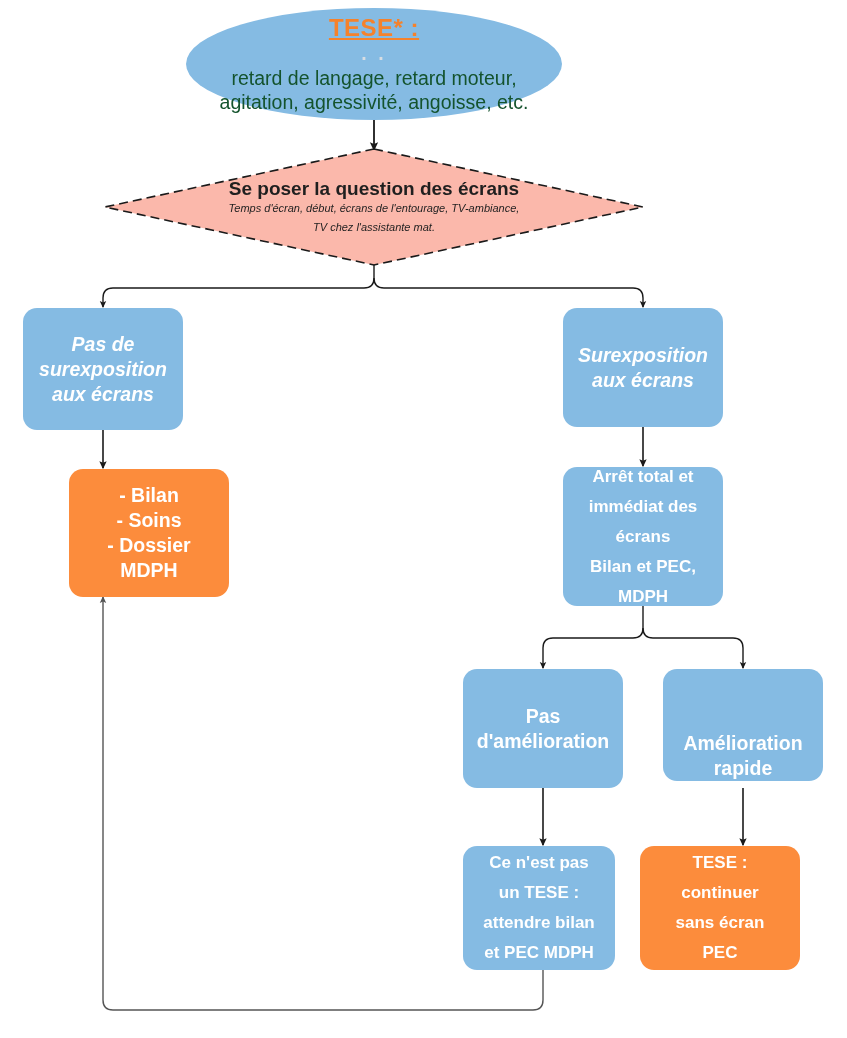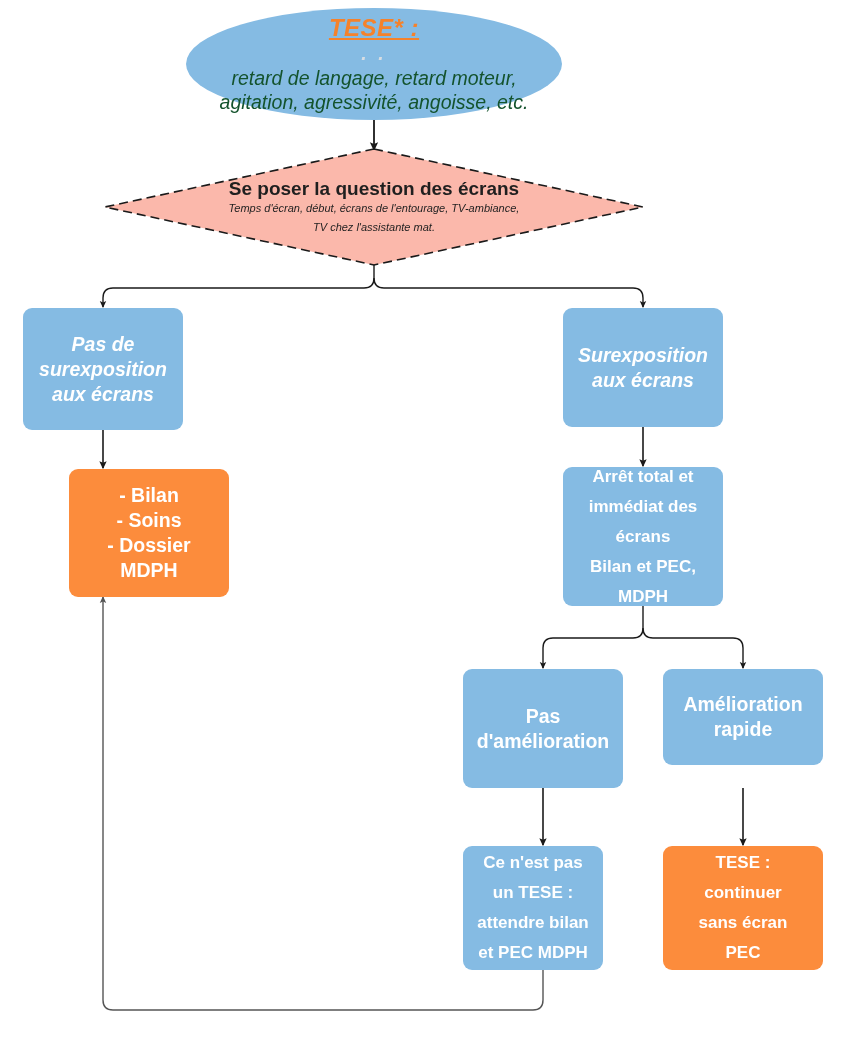--- a/index.html
+++ b/index.html
@@ -98,21 +98,21 @@
   .diamond-text .d-sub {
     display: block;
     font-style: italic;
     font-size: 11px;
     line-height: 18.5px;
     color: #1f1f1f;
     white-space: pre-line;
   }
   
   .box {
-    border-radius: 9px;
+    border-radius: 14px;
     font-weight: bold;
     font-size: 19.5px;
     line-height: 25px;
   }
   .box.blue  { background: #85bbe3; }
   .box.orange{ background: #fc8c3c; }
   .box.italic .lbl { font-style: italic; }
   .box-sm { font-size: 17px; line-height: 30px; }
 </style>
 </head>
@@ -144,21 +144,21 @@
     <path d="M 643 628 Q 643 638 633 638 L 553 638 Q 543 638 543 648 L 543 668" stroke="#1a1a1a" stroke-width="1.4" fill="none" marker-end="url(#ah)"></path>
     <path d="M 643 628 Q 643 638 653 638 L 733 638 Q 743 638 743 648 L 743 668" stroke="#1a1a1a" stroke-width="1.4" fill="none" marker-end="url(#ah)"></path>
 
     <path d="M 543 788 L 543 845" stroke="#1a1a1a" stroke-width="1.6" fill="none" marker-end="url(#ah)"></path>
 
     <path d="M 743 788 L 743 845" stroke="#1a1a1a" stroke-width="1.6" fill="none" marker-end="url(#ah)"></path>
 
     <path d="M 543 970 L 543 1000 Q 543 1010 533 1010 L 113 1010 Q 103 1010 103 1000 L 103 597" stroke="#555555" stroke-width="1.4" fill="none" marker-end="url(#ah2)"></path>
   </svg>
 
-  <div class="node oval" style="left:186px; top:8px; width:376px; height:112px;font-style:italic;">
+  <div class="node oval" style="left:186px; top:8px; width:376px; height:112px;">
     <span class="lbl">
       <span class="title">TESE* :</span><span class="dots">. .</span>
       <span class="body">retard de langage, retard moteur,
 agitation, agressivité, angoisse, etc.</span>
     </span>
   </div>
 
   <div class="diamond-wrap" style="left:104px; top:148px; width:540px; height:118px;">
     <svg class="diamond-shape" viewBox="0 0 540 118" preserveAspectRatio="none" xmlns="http://www.w3.org/2000/svg">
       <polygon points="270,1 539,59 270,117 1,59" fill="#fbb8ab" stroke="#1a1a1a" stroke-width="1.6" stroke-dasharray="9,5" vector-effect="non-scaling-stroke"></polygon>
@@ -194,32 +194,32 @@
 écrans
 Bilan et PEC,
 MDPH</span>
   </div>
 
   <div class="node box blue" style="left:463px; top:669px; width:160px; height:119px;">
     <span class="lbl">Pas
 d'amélioration</span>
   </div>
 
-  <div class="node box blue" style="left:663px; top:669px; width:160px; height:96px;">
+  <div class="node box blue" style="left:663px; top:669px; width:160px; height:112px;align-items:flex-end;">
     <span class="lbl">Amélioration
 rapide</span>
   </div>
 
-  <div class="node box blue box-sm" style="left:463px; top:846px; width:140px; height:124px;">
+  <div class="node box blue box-sm" style="left:463px; top:846px; width:152px; height:124px;">
     <span class="lbl">Ce n'est pas
 un TESE :
 attendre bilan
 et PEC MDPH</span>
   </div>
 
-  <div class="node box orange box-sm" style="left:663px; top:846px; width:160px; height:124px;">
+  <div class="node box orange box-sm" style="left:640px; top:846px; width:160px; height:124px;">
     <span class="lbl">TESE :
 continuer
 sans écran
 PEC</span>
   </div>
 
 </div>
 
 </body></html>

